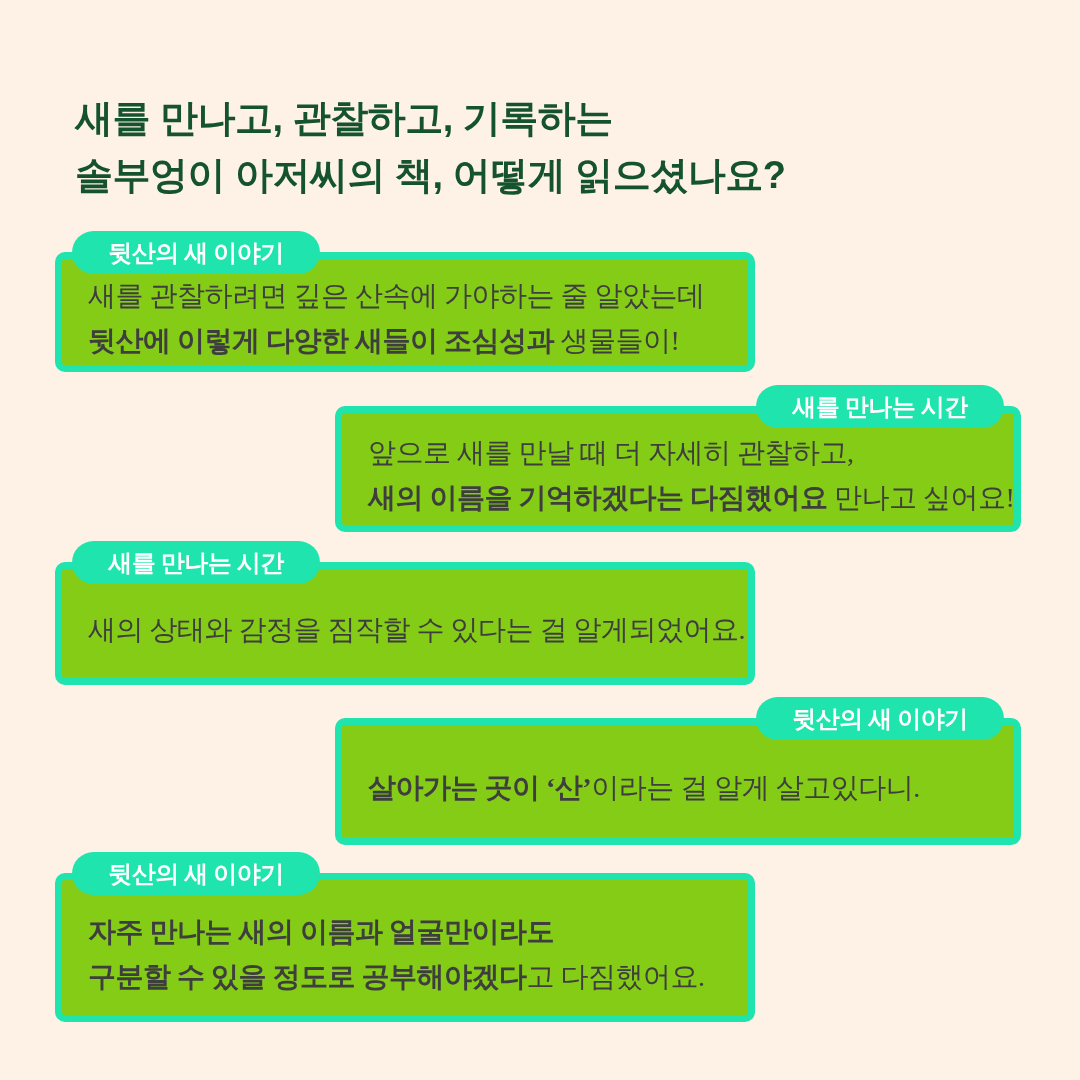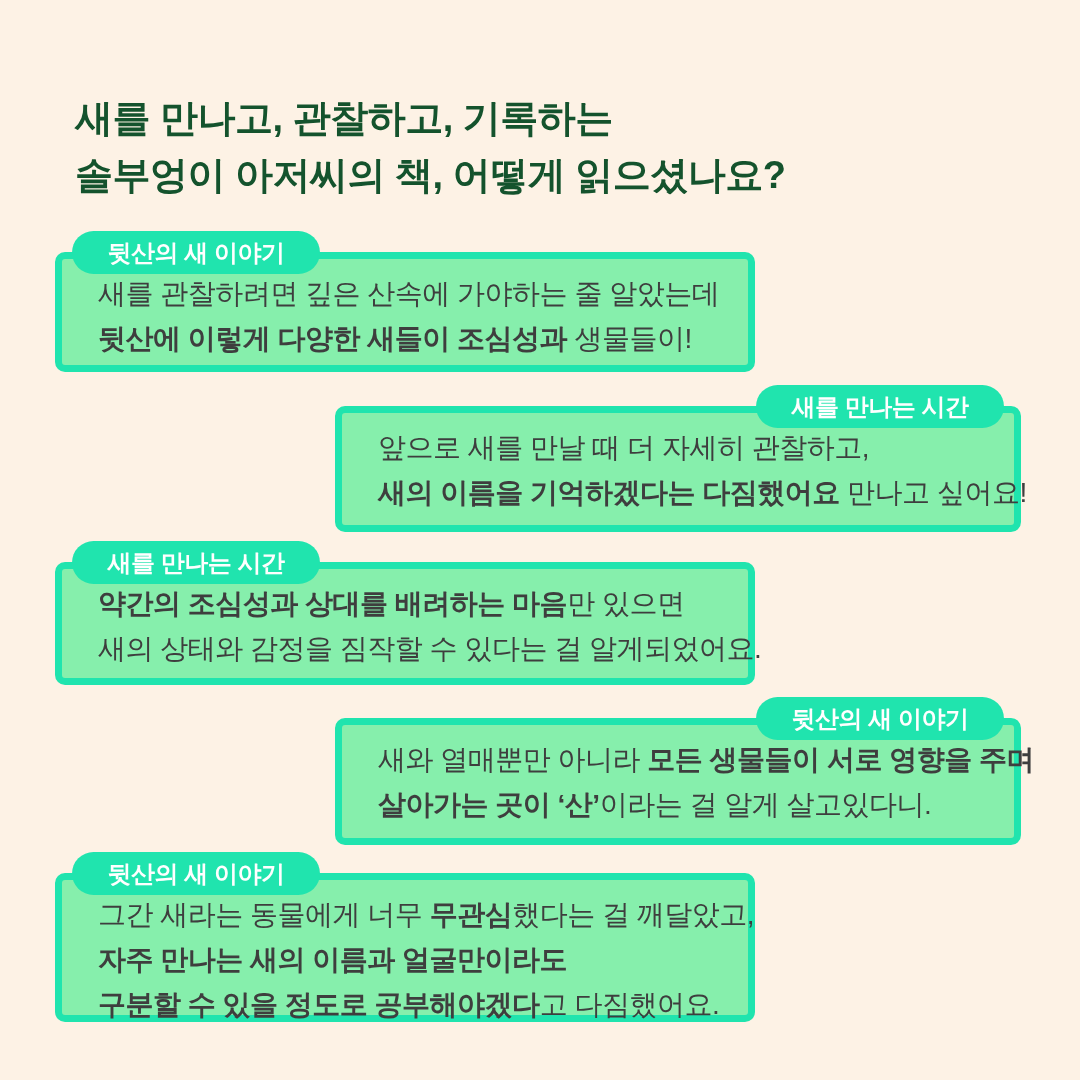--- a/index.html
+++ b/index.html
@@ -13,25 +13,25 @@
   
   .title{
     position:absolute;left:75px;top:62px;
     font-size:38px;font-weight:700;color:#14532d;
     line-height:57px;letter-spacing:-0.5px;margin-top:28px;
   }
   
   .cards{position:absolute;inset:0;}
   .card{
     position:absolute;
-    background:#86efac;
+    background:#84cc16;
     border:7px solid #20E4AE;
     border-radius:10px;
     box-sizing:border-box;
-    display:flex;flex-direction:column;
+    display:flex;flex-direction:column;justify-content:center;font-family:Liberation Serif, serif;
   }
   .card:nth-child(odd){left:55px;width:700px;}
   .card:nth-child(even){left:335px;width:686px;}
   .card:nth-child(1){top:252px;height:120px;}
   .card:nth-child(2){top:406px;height:126px;}
   .card:nth-child(3){top:562px;height:123px;}
   .card:nth-child(4){top:718px;height:127px;}
   .card:nth-child(5){top:873px;height:149px;}
   .pill{
     position:absolute;top:-28px;
@@ -39,21 +39,21 @@
     background:#20E4AE;
     border-radius:22px;
     display:flex;align-items:center;justify-content:center;
   }
   .card:nth-child(odd) .pill{left:10px;}
   .card:nth-child(even) .pill{right:10px;}
   .pill-label{
     color:#FFFFFF;font-size:24px;font-weight:700;letter-spacing:-0.5px;
   }
   .card-body{
-    padding:0 26px 0 36px;
+    padding:0 26px 0 26px;
     margin-top:12px;
   }
   .line{
     font-size:28px;line-height:45px;color:#3E3E3E;
     font-weight:400;letter-spacing:-0.5px;white-space:nowrap;
   }
   .line .b{font-weight:700;}
 </style>
 </head>
 <body>
@@ -82,39 +82,36 @@
           <div class="line"><span>앞으로 새를 만날 때 더 자세히 관찰하고,</span></div>
           <div class="line"><span class="b">새의 이름을 기억하겠다는 다짐했어요</span><span> 만나고 싶어요!</span></div>
         </div>
   </section>
 
   <section class="card">
     <div class="pill">
       <span class="pill-label">새를 만나는 시간</span>
     </div>
     <div class="card-body">
-          <div class="line"><span class="b">약간의 조심성과 상대를 배려하는 마음</span><span>만 있으면</span></div>
           <div class="line"><span>새의 상태와 감정을 짐작할 수 있다는 걸 알게되었어요.</span></div>
         </div>
   </section>
 
   <section class="card">
     <div class="pill">
       <span class="pill-label">뒷산의 새 이야기</span>
     </div>
     <div class="card-body">
-          <div class="line"><span>새와 열매뿐만 아니라 </span><span class="b">모든 생물들이 서로 영향을 주며</span></div>
           <div class="line"><span class="b">살아가는 곳이 ‘산’</span><span>이라는 걸 알게 살고있다니.</span></div>
         </div>
   </section>
 
   <section class="card">
     <div class="pill">
       <span class="pill-label">뒷산의 새 이야기</span>
     </div>
     <div class="card-body">
-          <div class="line"><span>그간 새라는 동물에게 너무 </span><span class="b">무관심</span><span>했다는 걸 깨달았고,</span></div>
           <div class="line"><span class="b">자주 만나는 새의 이름과 얼굴만이라도</span></div>
           <div class="line"><span class="b">구분할 수 있을 정도로 공부해야겠다</span><span>고 다짐했어요.</span></div>
         </div>
   </section>
 </main>
 </div>
 
 </body></html>

